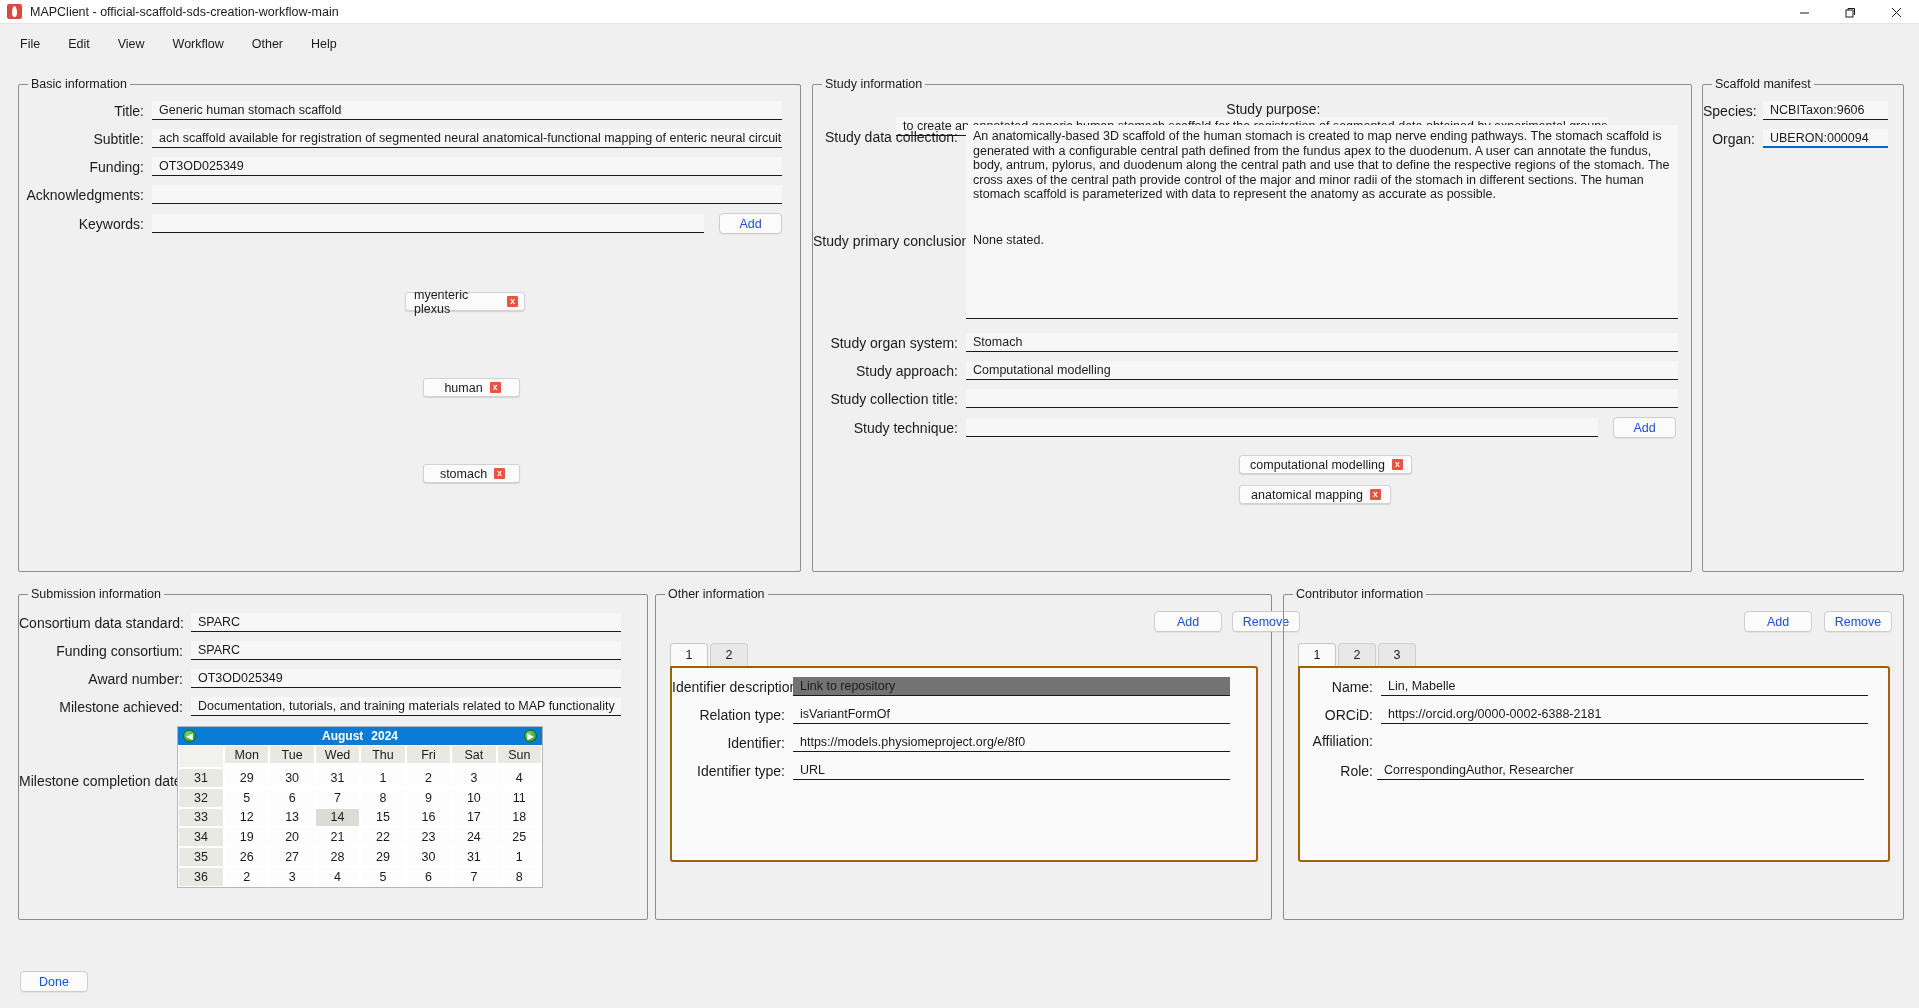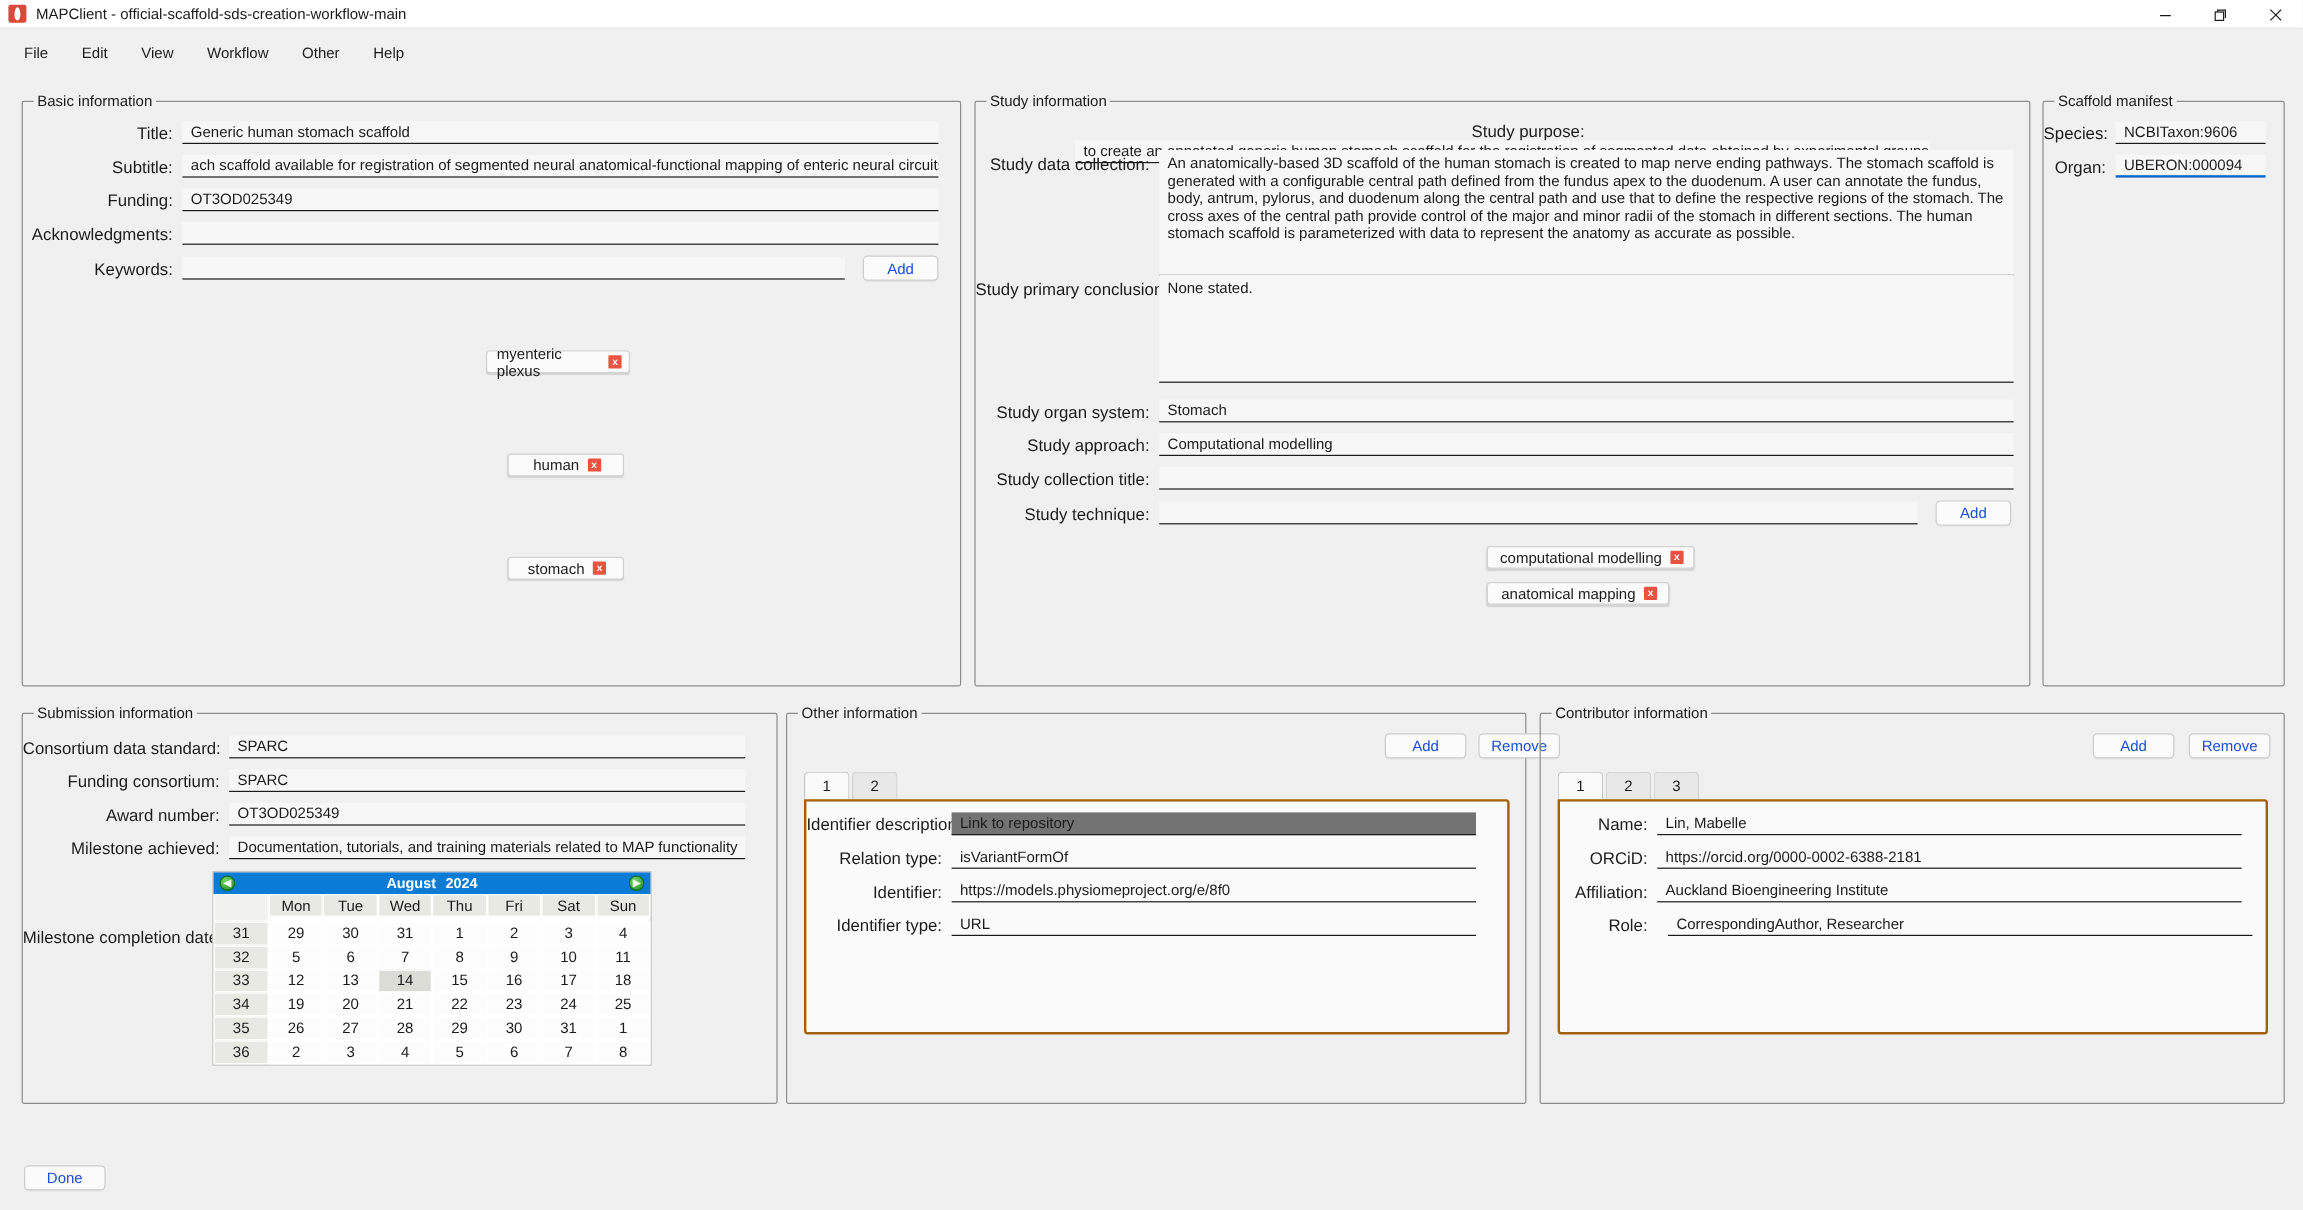--- a/index.html
+++ b/index.html
@@ -435,22 +435,21 @@
     <div class="row" style="left:0; top:9px; width:592px;">
       <div class="lbl" style="width:73px;">Name:</div>
       <div class="field" style="margin-left:8px; width:487px; background:#fafafa;">Lin, Mabelle</div>
     </div>
     <div class="row" style="left:0; top:37px; width:592px;">
       <div class="lbl" style="width:73px;">ORCiD:</div>
       <div class="field" style="margin-left:8px; width:487px; background:#fafafa;">https://orcid.org/0000-0002-6388-2181</div>
     </div>
     <div class="row" style="left:0; top:65px; width:592px;">
       <div class="lbl" style="width:73px;">Affiliation:</div>
-      <div class="field" style="margin-left:8px; width:487px; background:#fafafa;">Auckland Bioengineering Institute</div>
     </div>
     <div class="row" style="left:0; top:93px; width:592px;">
       <div class="lbl" style="width:73px;">Role:</div>
-      <div class="field" style="margin-left:17px; width:487px; background:#fafafa;">CorrespondingAuthor, Researcher</div>
+      <div class="field" style="margin-left:4px; width:487px; background:#fafafa;">CorrespondingAuthor, Researcher</div>
     </div>
   </div>
 </div>
 
 <div class="btn" style="position:absolute; left:20px; top:971px; width:68px;">Done</div>
 
 </body></html>

